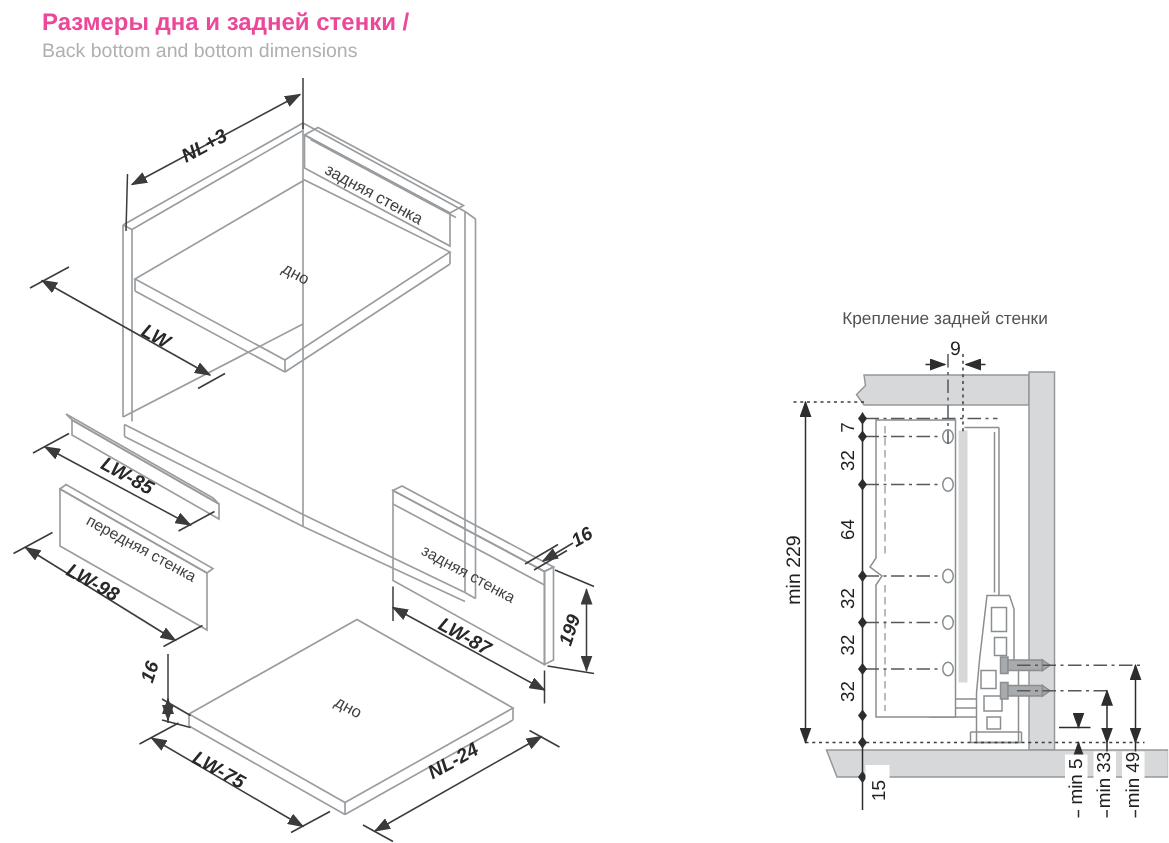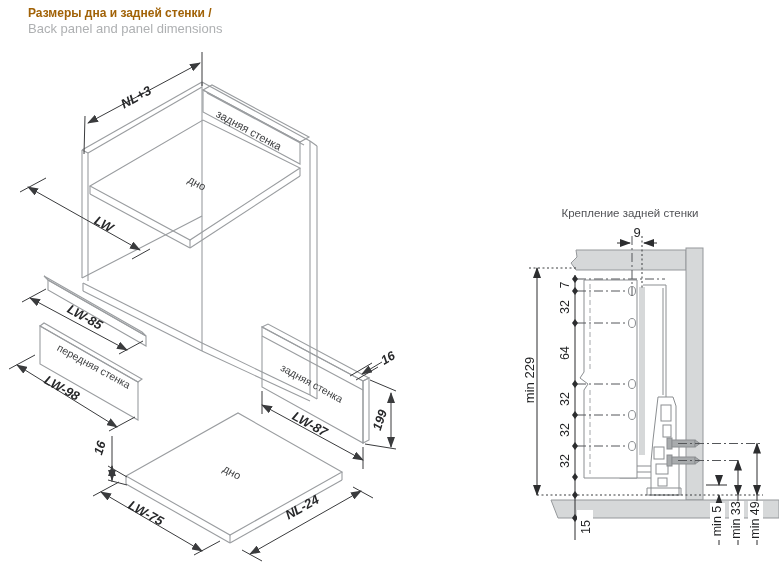--- a/index.html
+++ b/index.html
@@ -1,21 +1,21 @@
 <!DOCTYPE html>
 <html><head>
 <meta charset="utf-8">
 <style>
   html,body{margin:0;padding:0;background:#ffffff;}
   .canvas{
     position:relative;width:779px;height:562px;background:#ffffff;overflow:hidden;
     font-family:"Liberation Sans", sans-serif;
   }
   .hdr{position:absolute;left:28px;top:6px;line-height:1.25;}
-  .hdr .t1{font-size:12px;font-weight:bold;color:#a16207;}
+  .hdr .t1{font-size:16px;font-weight:bold;color:#ec4899;}
   .hdr .t2{font-size:13px;color:#aeb0b2;}
   svg{position:absolute;}
   svg text{font-family:"Liberation Sans", sans-serif;}
   .dimtxt{font-size:13px;font-weight:bold;font-style:italic;fill:#27282a;}
   .dimtxt.sm{font-size:12.5px;}
   .lbl{font-size:11px;fill:#3f4042;}
   .lbl.sm{font-size:10.5px;}
   .rdim{font-size:12.5px;fill:#1f2022;}
   .rdim.big{font-size:13px;}
   .rtitle{font-size:11.5px;fill:#515256;}
@@ -30,21 +30,21 @@
   .rdl{stroke:#2c2d2f;stroke-width:1;fill:none;}
   .tick{fill:#2c2d2f;}
 </style>
 </head>
 <body>
 
 <div class="canvas">
 
   <div class="hdr">
     <div class="t1">Размеры дна и задней стенки /</div>
-    <div class="t2">Back panel and panel dimensions</div>
+    <div class="t2">Back bottom and bottom dimensions</div>
   </div>
 
   <svg style="left:0;top:40px" width="470" height="522" viewBox="0 0 470 522">
     <defs>
       <marker id="aL" markerWidth="11" markerHeight="8" refX="10" refY="4" orient="auto-start-reverse" markerUnits="userSpaceOnUse">
         <path d="M0,0L11,4L0,8Z" fill="#3a3b3d"></path>
       </marker>
     </defs>
 
     <g class="wire">

